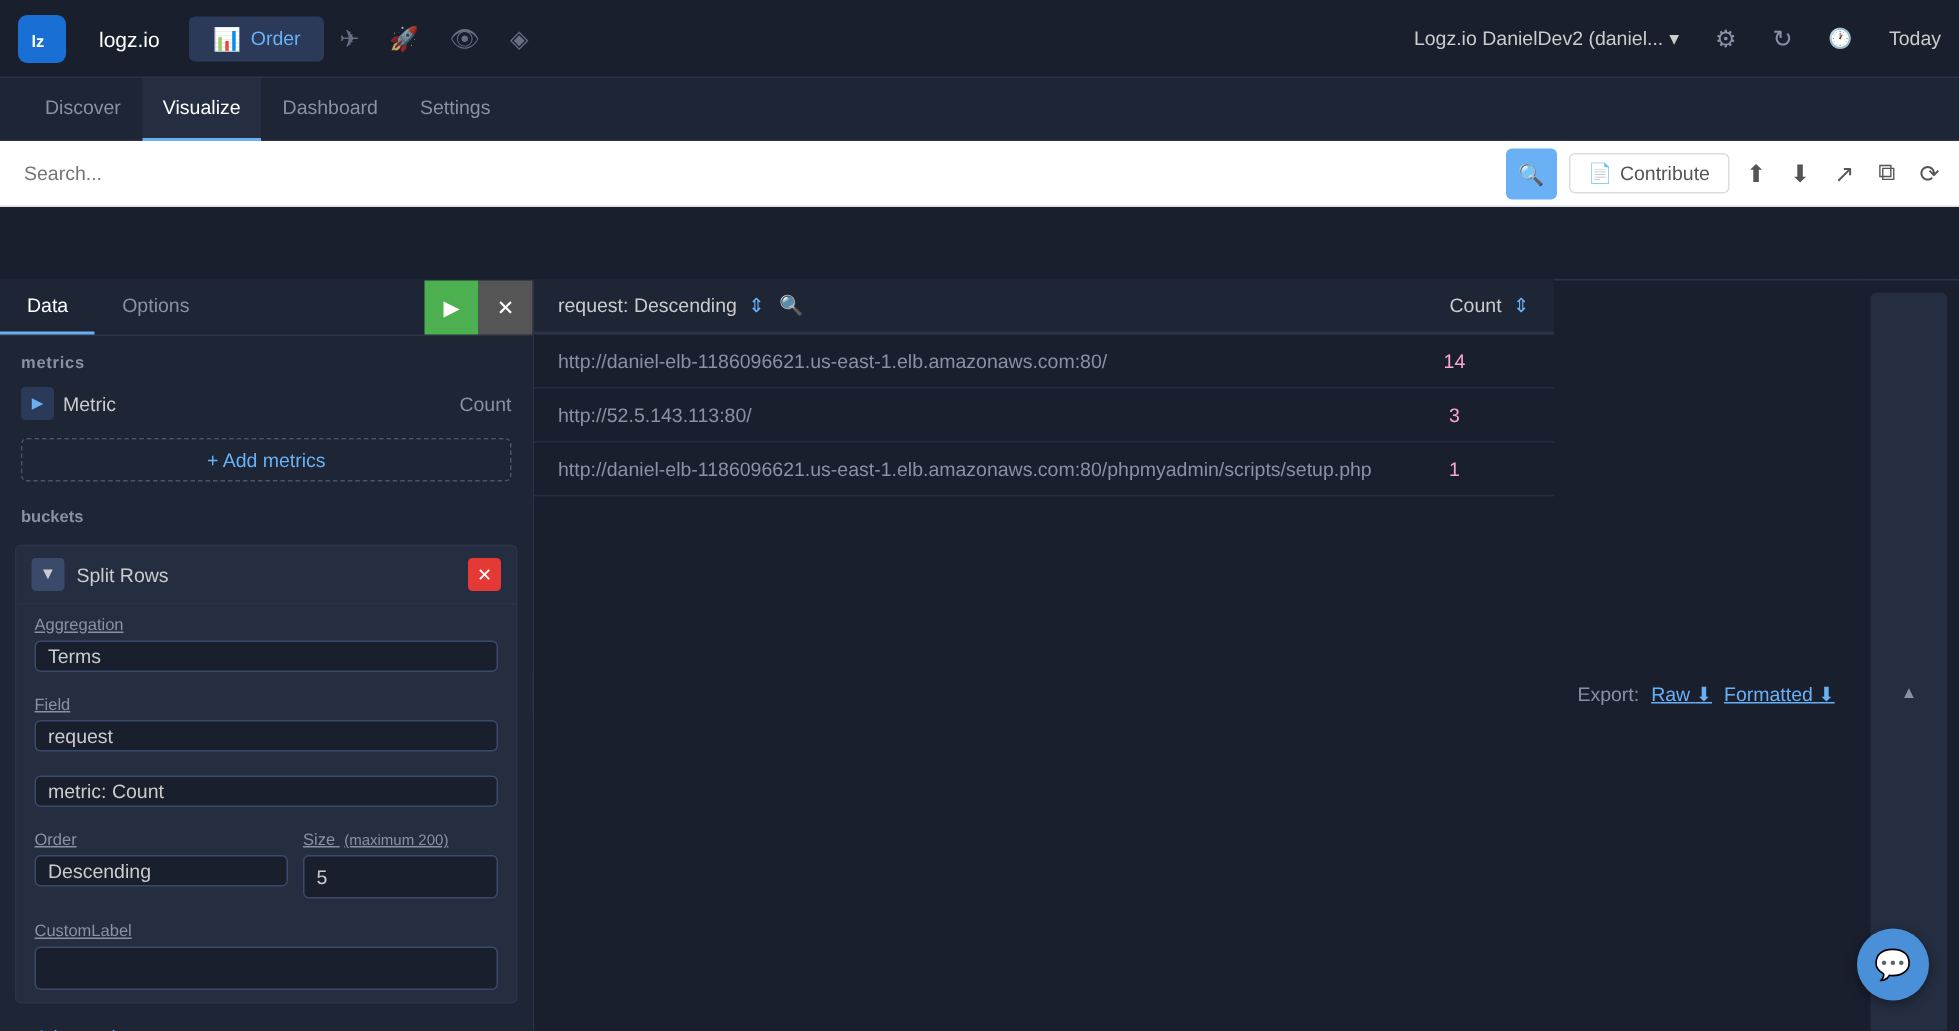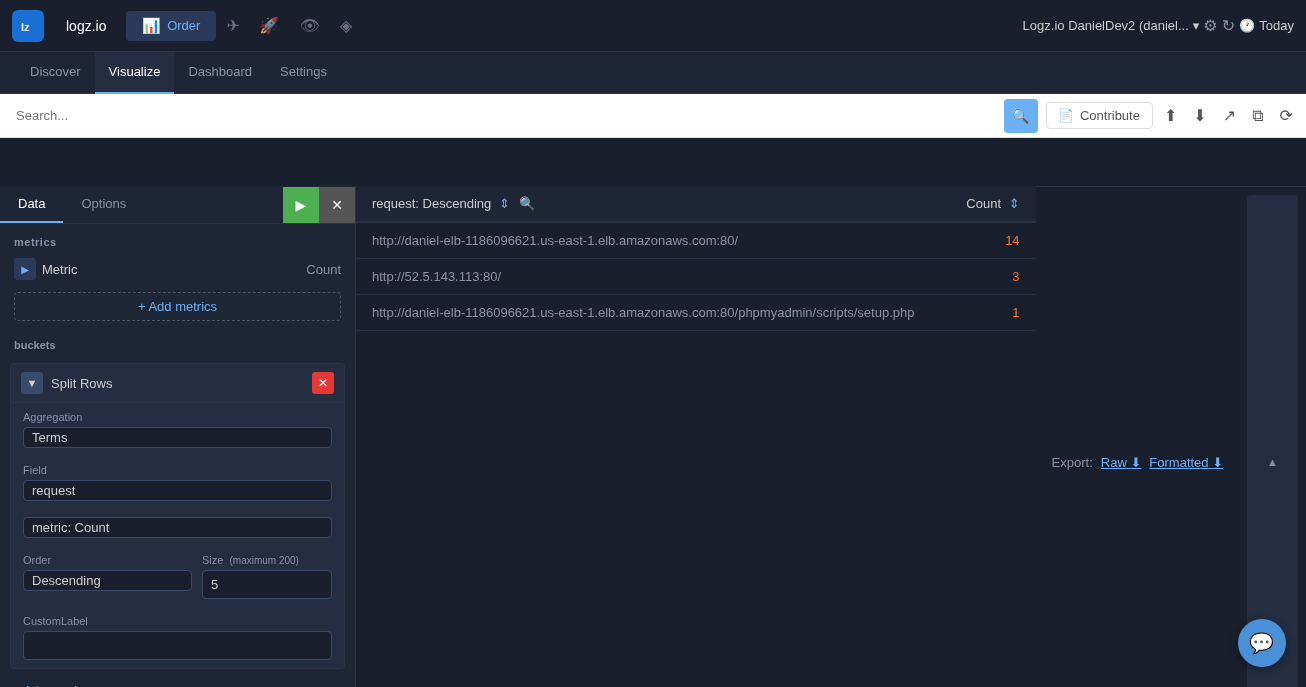--- a/index.html
+++ b/index.html
@@ -39,21 +39,21 @@
     }
     .kibana-btn .bar-icon { font-size: 15px; }
     .nav-icons {
       display: flex; align-items: center; gap: 20px;
       color: #8892a4;
       font-size: 16px;
       flex: 1;
     }
     .nav-icon { cursor: pointer; opacity: 0.7; }
     .nav-right {
-      display: flex; align-items: center; gap: 4px;
+      display: flex; align-items: center; gap: 24px;
       margin-left: auto;
       color: #ccc;
       font-size: 13px;
     }
     .user-dropdown {
       display: flex; align-items: center; gap: 4px;
       cursor: pointer;
       color: #ccc;
     }
     .nav-right-icon { color: #8892a4; font-size: 16px; cursor: pointer; }
@@ -285,20 +285,21 @@
     }
 
     .form-group {
       padding: 8px 12px;
     }
     .form-label {
       color: #8892a4;
       font-size: 11px;
       margin-bottom: 4px;
       display: block;
+      text-decoration: underline;
     }
     .form-select {
       width: 100%;
       background: #1a1f2e;
       border: 1px solid #3a4a6a;
       color: #ccc;
       padding: 2px 8px;
       border-radius: 4px;
       font-size: 13px;
       appearance: none;
@@ -349,21 +350,21 @@
     .sort-indicator { margin-left: 4px; color: #6ab0f5; }
     .table-row {
       display: flex;
       padding: 10px 16px;
       border-bottom: 1px solid #252d40;
       color: #aab;
       font-size: 13px;
       align-items: center;
     }
     .cell-request { flex: 1; color: #8892a4; }
-    .cell-count { width: 100px; text-align: right; color: #f97316; }
+    .cell-count { width: 100px; text-align: center; color: #f9a8d4; }
 
     
     .export-bar {
       padding: 12px 16px;
       border-top: 1px solid #2c3347;
       background: #1a1f2e;
       font-size: 13px;
       color: #8892a4;
       display: flex; align-items: center; gap: 8px;
     }

